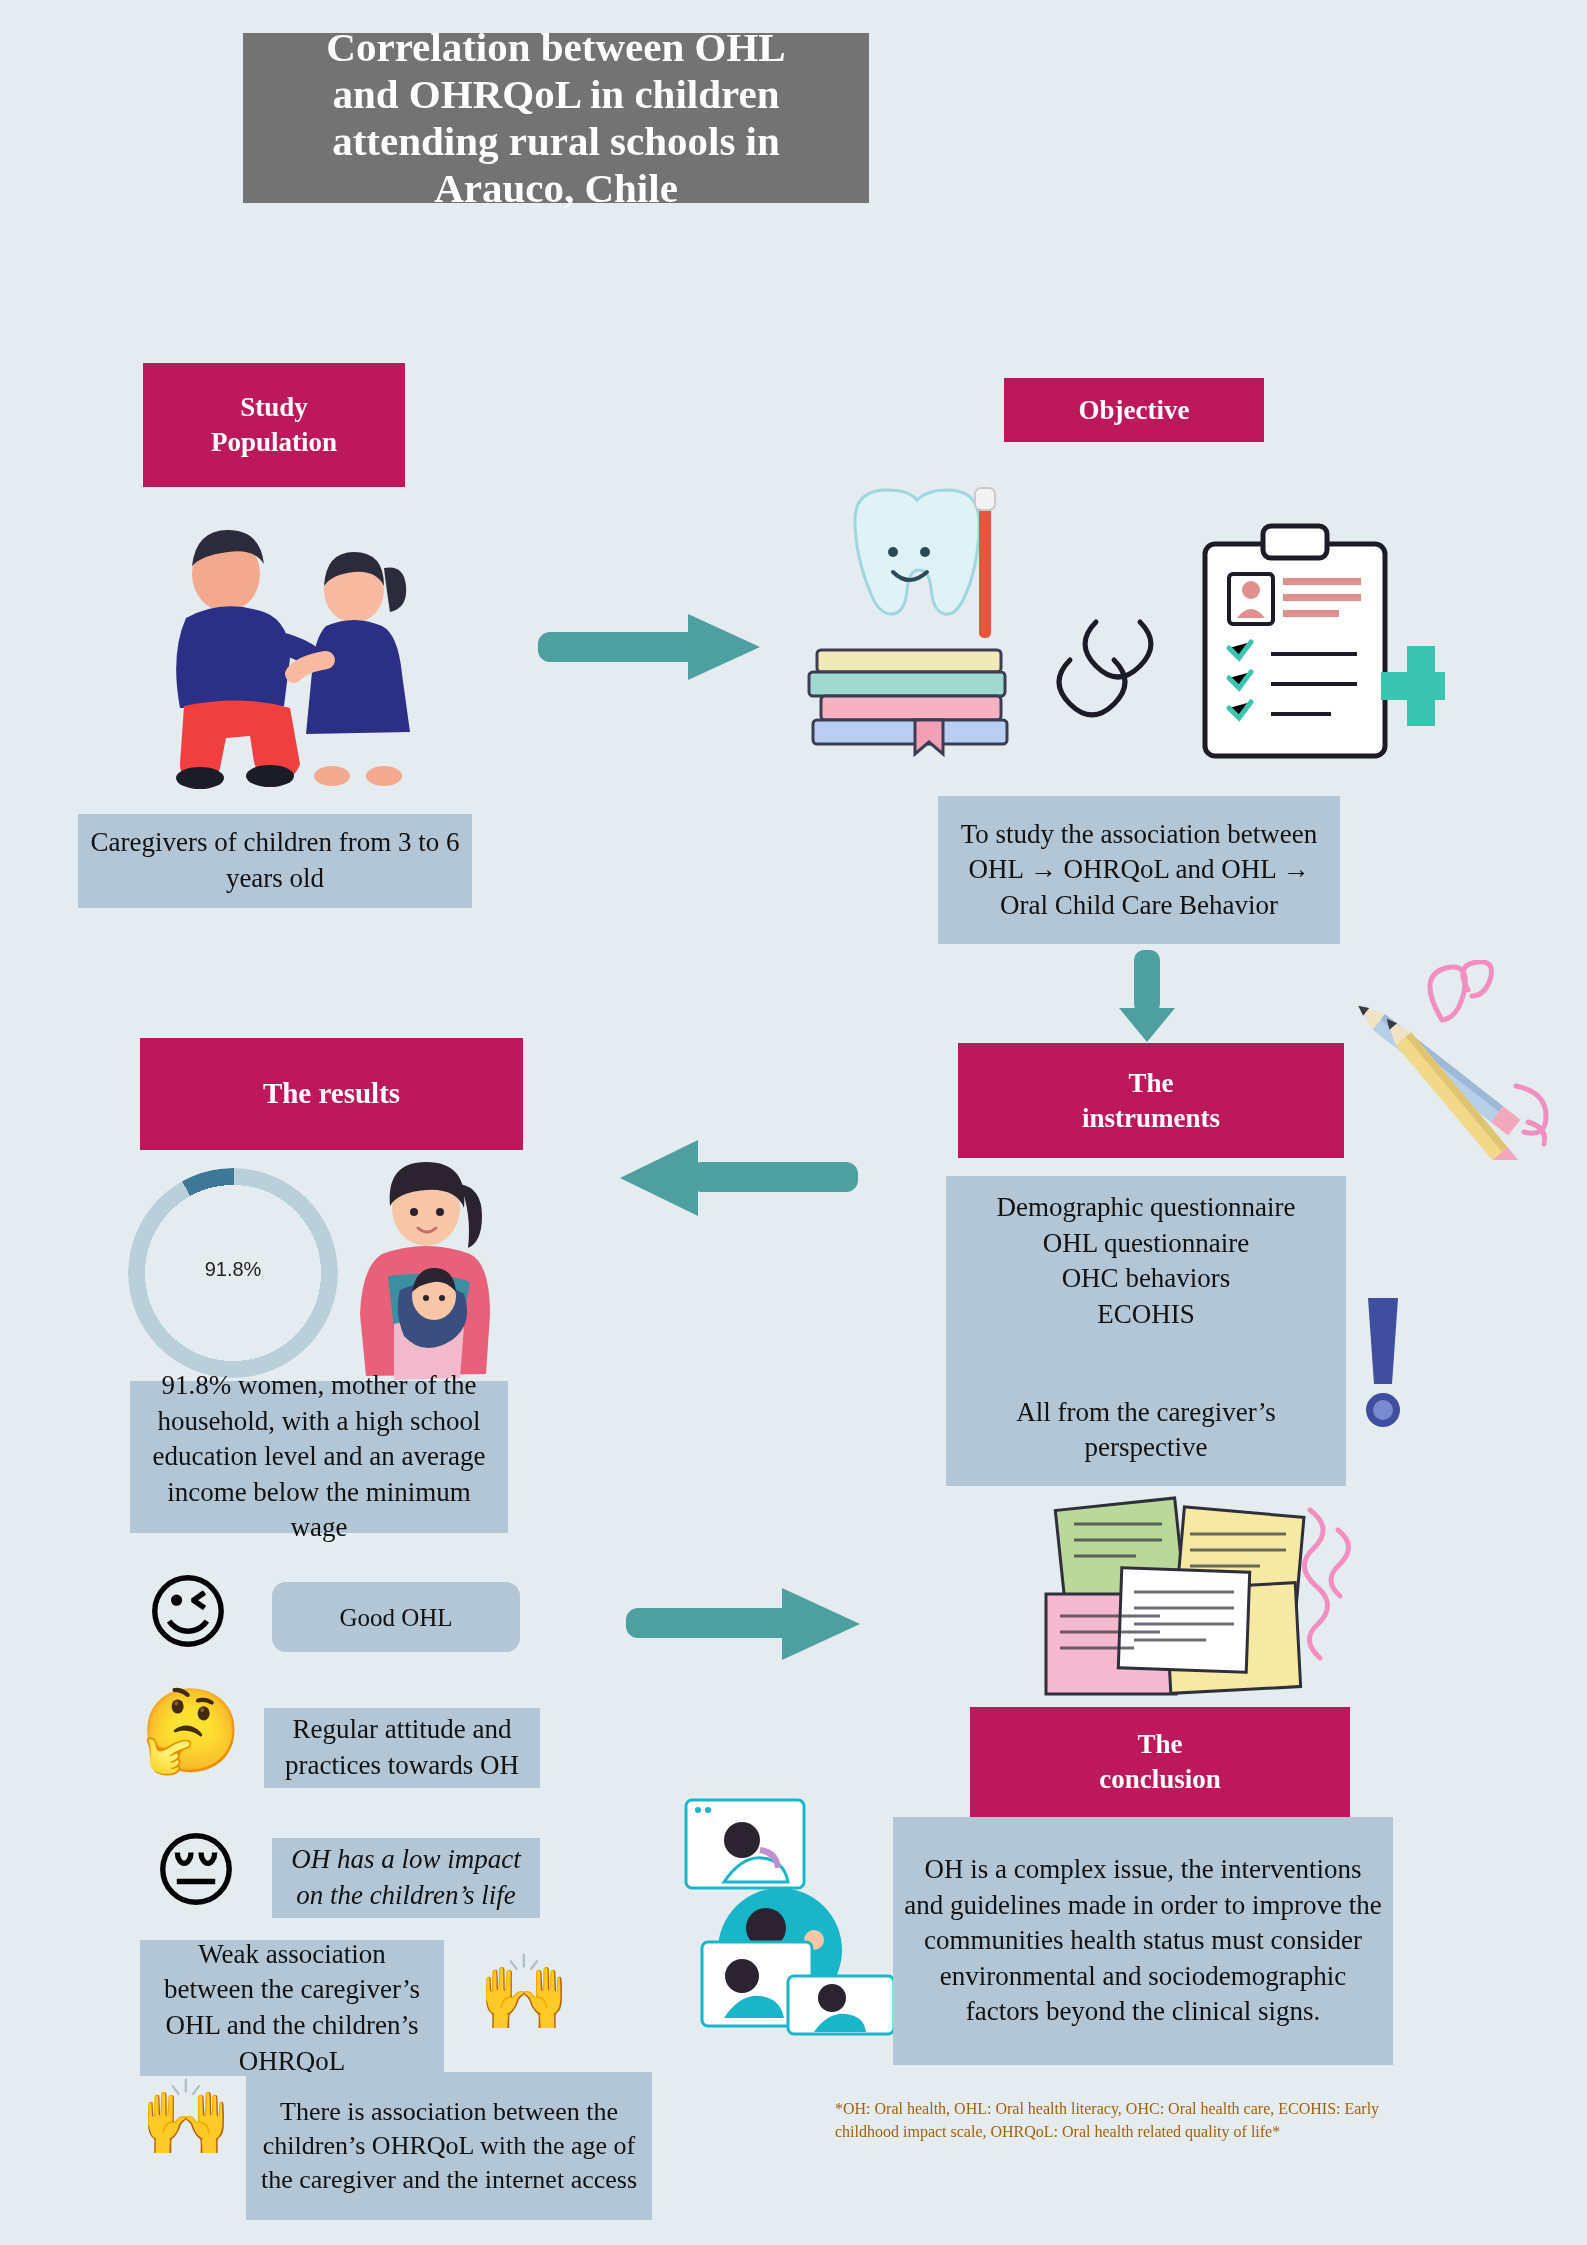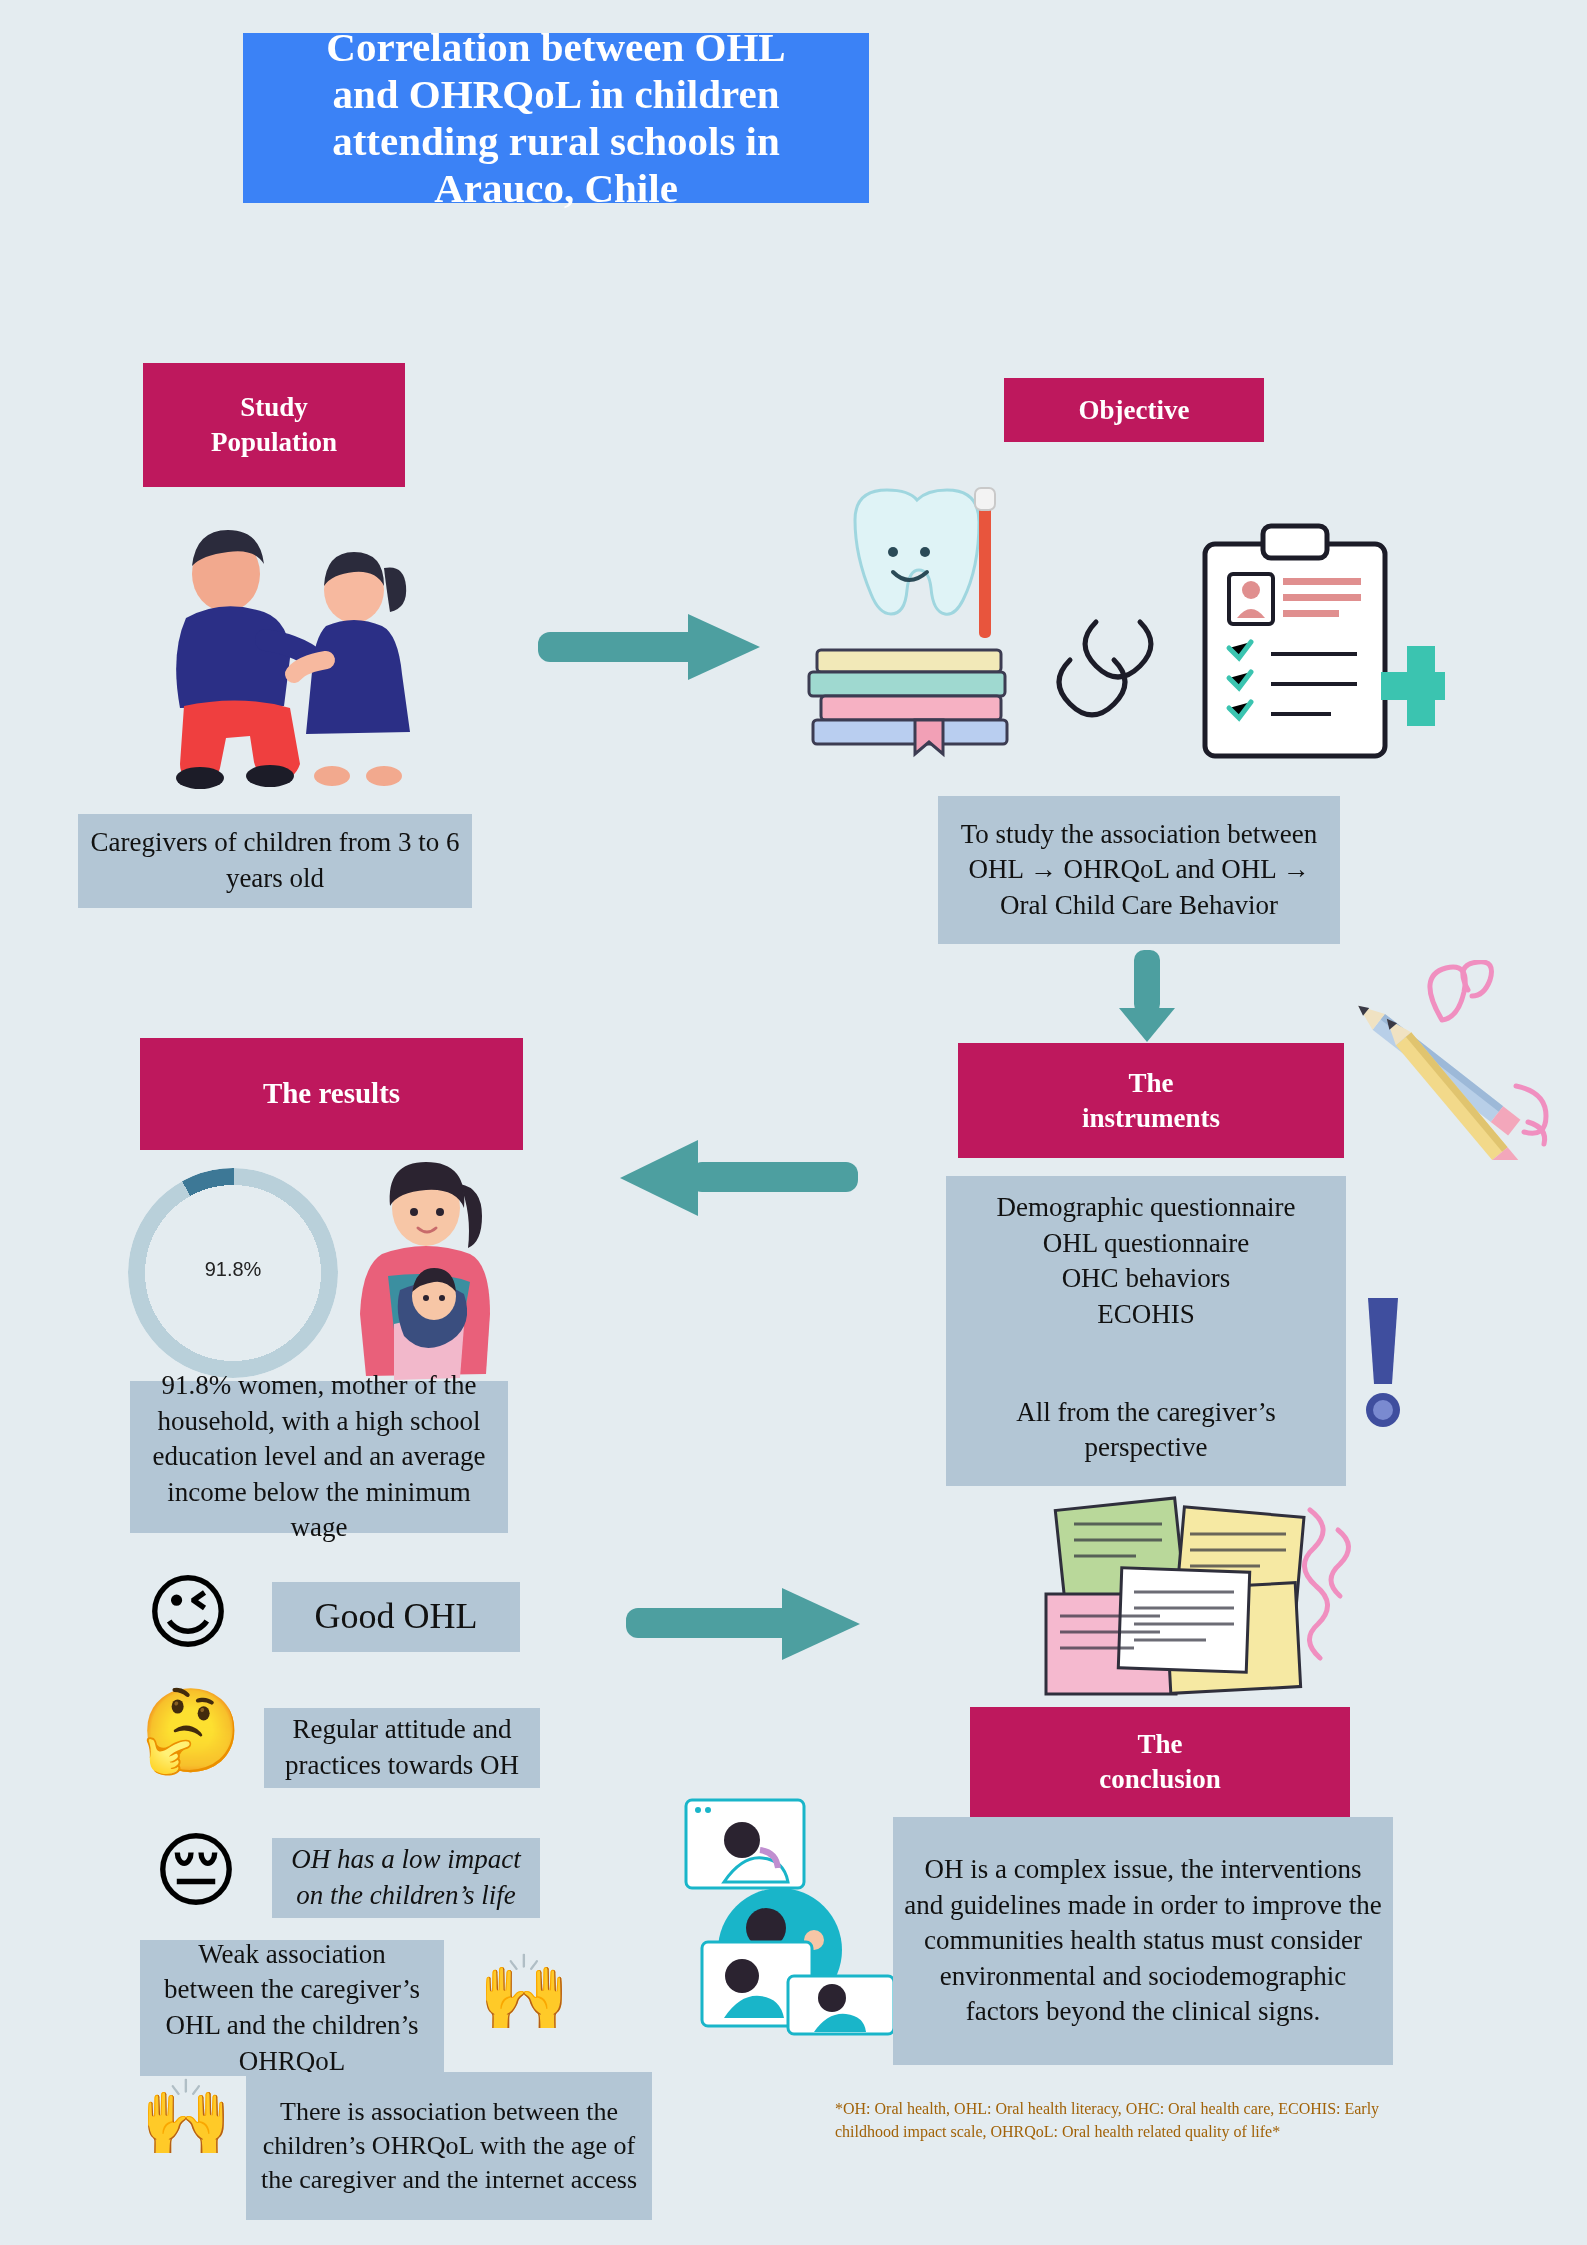--- a/index.html
+++ b/index.html
@@ -8,21 +8,21 @@
     background:#e4ecf0;
     font-family:"Liberation Serif", serif;
     position:relative;
     overflow:hidden;
   }
   .abs{position:absolute;box-sizing:border-box;}
 
   
   .title-banner{
     left:243px;top:33px;width:626px;height:170px;
-    background:#3b82f6;
+    background:#737373;
     color:#ffffff;
     font-weight:bold;
     font-size:41px;
     line-height:47px;
     text-align:center;
     display:flex;align-items:center;justify-content:center;
     padding:4px 10px;
   }
   .title-banner span{display:block;}
 
@@ -249,21 +249,21 @@
   <path d="M82 142 q4 -24 22 -24 q20 0 22 24 q-10 -12 -22 -10 q-14 2 -22 10z" fill="#2b2330"></path>
   <circle cx="96" cy="148" r="3" fill="#2b2330"></circle>
   <circle cx="112" cy="148" r="3" fill="#2b2330"></circle>
 </svg>
 
 <div class="abs panel" style="left:130px;top:1381px;width:378px;height:152px;font-size:27px;">
   <span>91.8% women, mother of the household, with a high school education level and an average income below the minimum wage</span>
 </div>
 
 <div class="emoji" style="left:140px;top:1572px;width:96px;font-size:82px;">😉</div>
-<div class="abs panel" style="left:272px;top:1582px;width:248px;height:70px;font-size:36px;">
+<div class="abs panel" style="left:272px;top:1582px;width:248px;height:70px;font-size:25px;border-radius:14px;">
   <span>Good OHL</span>
 </div>
 
 <div class="emoji" style="left:140px;top:1690px;width:96px;font-size:82px;">🤔</div>
 <div class="abs panel" style="left:264px;top:1708px;width:276px;height:80px;font-size:27px;">
   <span>Regular attitude and practices towards OH</span>
 </div>
 
 <div class="emoji" style="left:148px;top:1830px;width:96px;font-size:82px;">😔</div>
 <div class="abs panel" style="left:272px;top:1838px;width:268px;height:80px;font-size:27px;font-style:italic;">

